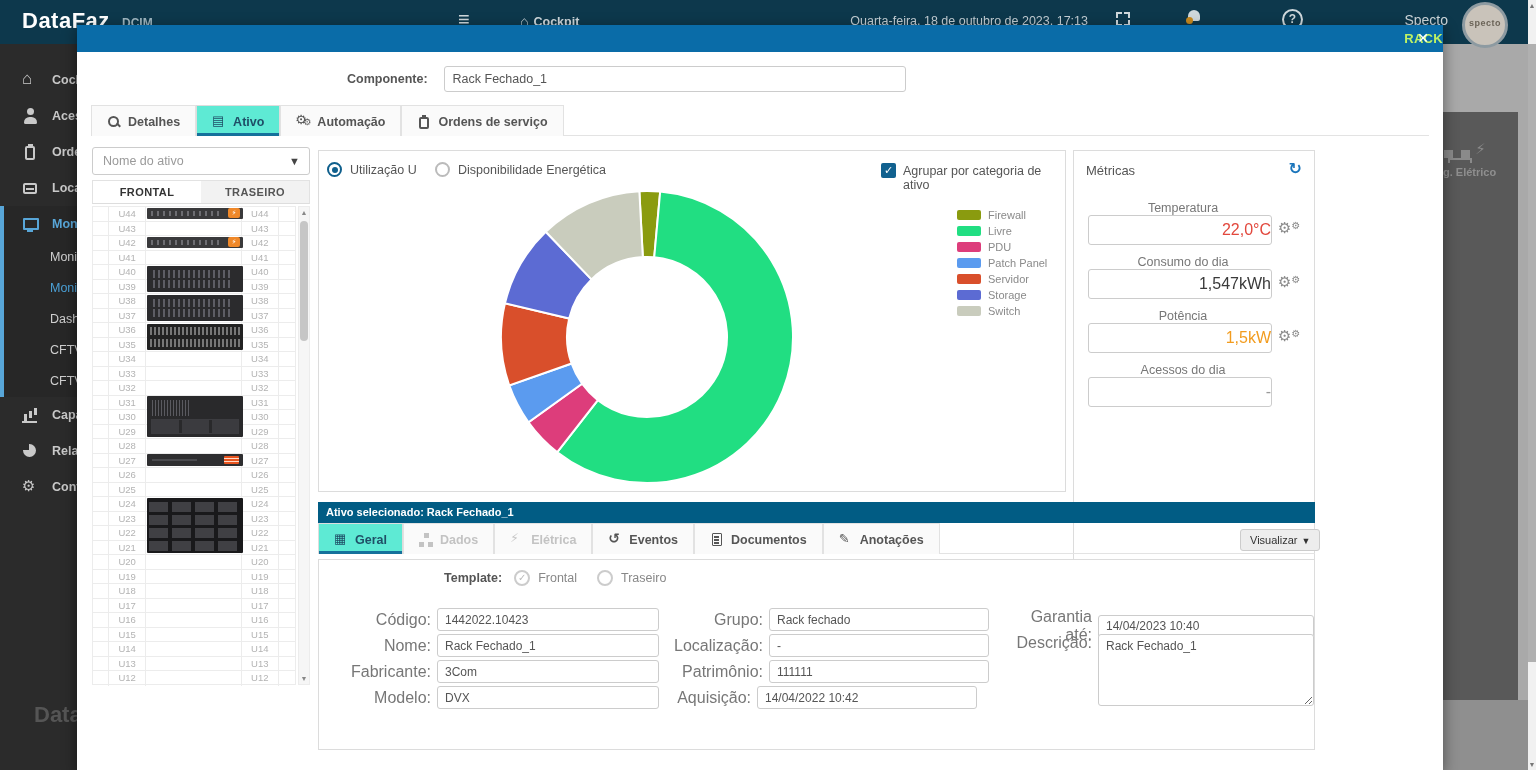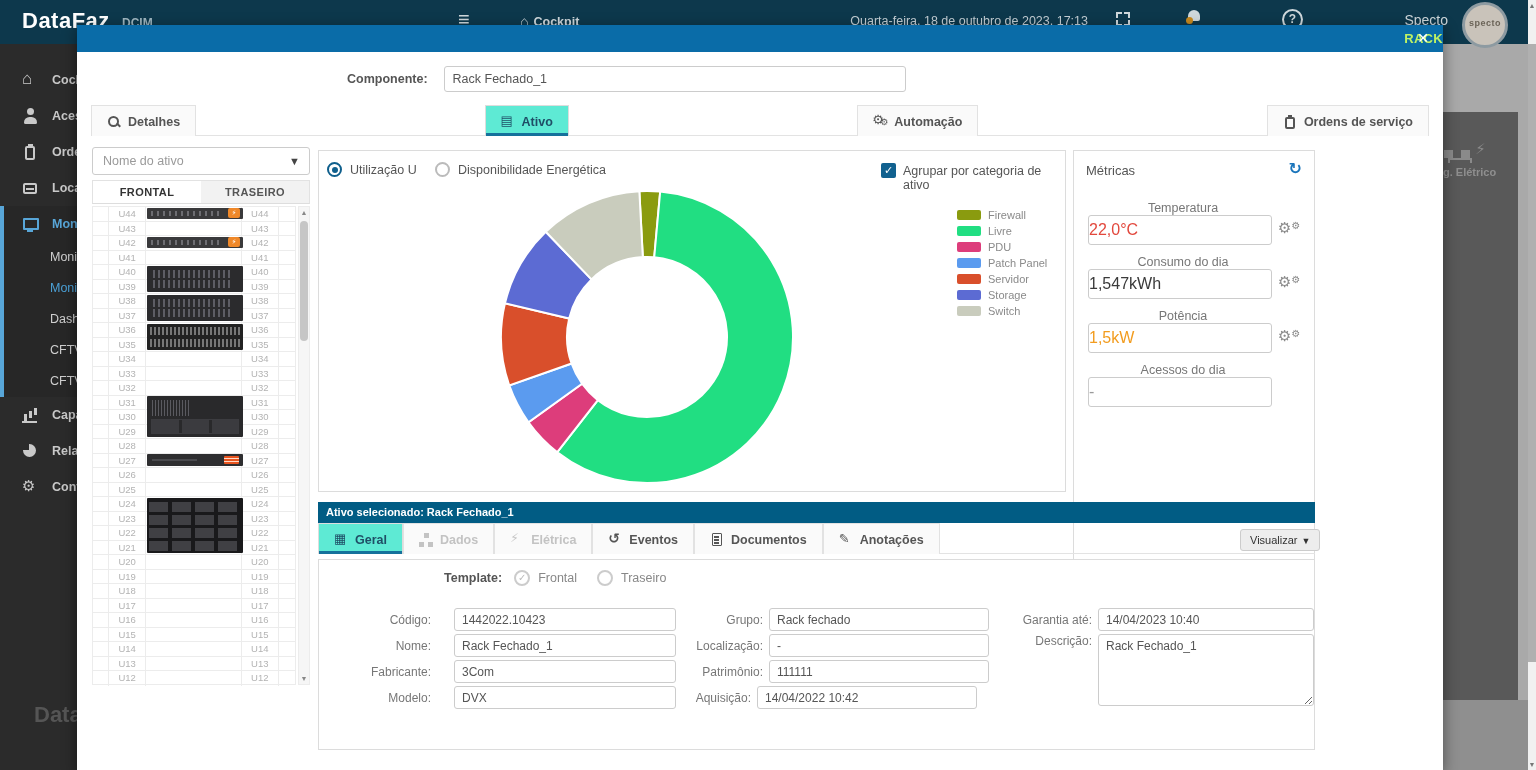--- a/index.html
+++ b/index.html
@@ -70,21 +70,21 @@
   
   #modal{position:absolute;left:77px;top:25px;width:1366px;bottom:0;background:#fff;z-index:5;box-shadow:0 4px 14px rgba(0,0,0,.45);}
   #modal-header{position:absolute;left:0;top:0;right:0;height:27px;background:#0a6ca8;}
   #modal-title{color:#bef264;font-size:13px;font-weight:bold;text-align:right;line-height:27px;letter-spacing:.3px;padding-left:25px;}
   #modal-close{position:absolute;right:14px;top:0;color:#fff;font-size:14px;font-weight:bold;line-height:27px;cursor:pointer;}
   #comp-row{position:absolute;left:270px;top:41px;display:flex;align-items:center;gap:8px;}
   #comp-row label{font-size:12.5px;font-weight:600;color:#555;margin-right:8px;}
   #comp-input{width:444px;height:24px;border:1px solid #ccc;border-radius:3px;font-size:12.5px;color:#555;padding:0 8px;font-family:inherit;}
   
   .tabbar{position:absolute;display:flex;border-bottom:1px solid #e3e3e3;}
-  #modal-tabs{left:14px;top:80px;right:14px;justify-content:space-between;}
+  #modal-tabs{left:14px;top:80px;right:14px;}
   .mtab{display:flex;align-items:center;gap:7px;padding:9px 15px 7px;font-size:12.5px;font-weight:600;color:#555;background:#fafafa;border:1px solid #e2e2e2;border-bottom:none;margin-bottom:-1px;cursor:pointer;}
   .mtab.act{background:#5eead4;color:#1f4e66;border-color:#ddd;box-shadow:inset 0 -3px 0 #15719b;font-weight:700;}
   .mtab.dis{color:#c3c3c3;}
   
   .ti{position:relative;width:14px;height:14px;display:inline-block;color:inherit;}
   .ti-search::before{content:"";position:absolute;left:1px;top:1px;width:7px;height:7px;border:2px solid currentColor;border-radius:50%;}
   .ti-search::after{content:"";position:absolute;left:9px;top:9px;width:5px;height:2px;background:currentColor;transform:rotate(45deg);}
   .ti-list::before{content:"▤";position:absolute;left:0;top:-2px;font-size:13px;}
   .ti-gears::before{content:"⚙";position:absolute;left:-1px;top:-3px;font-size:13px;}
   .ti-gears::after{content:"⚙";position:absolute;left:7px;top:2px;font-size:9px;}
@@ -146,39 +146,39 @@
   #donut{position:absolute;left:178px;top:36px;}
   #legend{position:absolute;left:638px;top:56px;}
   .lg-row{display:flex;align-items:center;height:16px;}
   .lg-sw{width:24px;height:10px;border-radius:2px;margin-right:7px;}
   .lg-tx{font-size:11px;color:#8a8a8a;}
   
   #metrics-panel{left:996px;top:125px;width:242px;height:430px;}
   #metrics-title{position:absolute;left:12px;top:12px;font-size:13px;color:#555;}
   #metrics-refresh{position:absolute;right:12px;top:8px;color:#1b75bb;font-size:16px;font-weight:bold;cursor:pointer;}
   .mf-label{position:absolute;left:0;width:218px;text-align:center;font-size:12.5px;color:#777;}
-  .mf-box{position:absolute;left:14px;width:182px;height:28px;border:1px solid #ccc;border-radius:3px;text-align:left;line-height:28px;font-size:16px;}
+  .mf-box{position:absolute;left:14px;width:182px;height:28px;border:1px solid #ccc;border-radius:3px;text-align:right;line-height:28px;font-size:16px;}
   .mf-gear{position:absolute;left:204px;color:#8a8a8a;font-size:15px;cursor:pointer;}
   .mf-gear::after{content:"⚙";font-size:10px;vertical-align:4px;}
   
   #selected-bar{position:absolute;left:241px;top:477px;width:997px;height:21px;background:#015c84;color:#fff;font-size:11px;font-weight:bold;line-height:21px;padding-left:8px;box-sizing:border-box;}
   #detail-tabs{left:241px;top:498px;width:997px;}
   #visualizar-btn{position:absolute;left:1163px;top:504px;background:#ededed;border:1px solid #ccc;border-radius:3px;font-size:11px;color:#333;padding:4px 9px;cursor:pointer;}
   #visualizar-btn .caret{font-size:9px;margin-left:4px;}
   
   #form-panel{left:241px;top:534px;width:997px;height:191px;}
   #tpl-row{position:absolute;left:125px;top:10px;display:flex;align-items:center;gap:8px;}
   #tpl-row .tl{font-size:12.5px;font-weight:600;color:#555;margin-right:4px;}
   .tpl-radio{position:relative;width:16px;height:16px;border-radius:50%;border:2px solid #ccc;box-sizing:border-box;color:#bbb;font-size:10px;text-align:center;line-height:12px;}
   .tpl-lb{font-size:12.5px;color:#888;margin-right:12px;}
   .ff{position:absolute;display:flex;align-items:center;}
-  .ff label{font-size:12px;color:#777;text-align:right;padding-right:6px;}
+  .ff label{font-size:16px;color:#777;text-align:right;padding-right:6px;}
   .ff input,.ff textarea{border:1px solid #ccc;border-radius:3px;font-size:12px;color:#555;padding:0 7px;height:21px;font-family:inherit;}
   .ff textarea{height:66px;padding-top:4px;resize:vertical;}
-  .c1 label{width:104px;} .c1 input{width:206px;margin-left:17px;}
+  .c1 label{width:104px;} .c1 input{width:206px;}
   .c2 label{width:104px;} .c2 input{width:204px;}
   .c3 label{width:90px;} .c3 input,.c3 textarea{width:200px;}
 </style>
 </head>
 <body>
 
 <div id="topbar">
   <div id="logo">DataFaz</div>
   <div id="logo-sub">DCIM</div>
   <div id="burger">≡</div>

